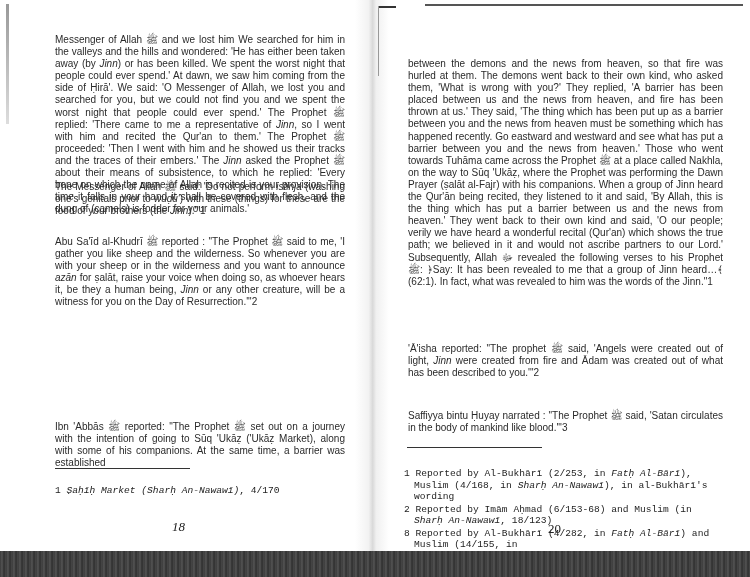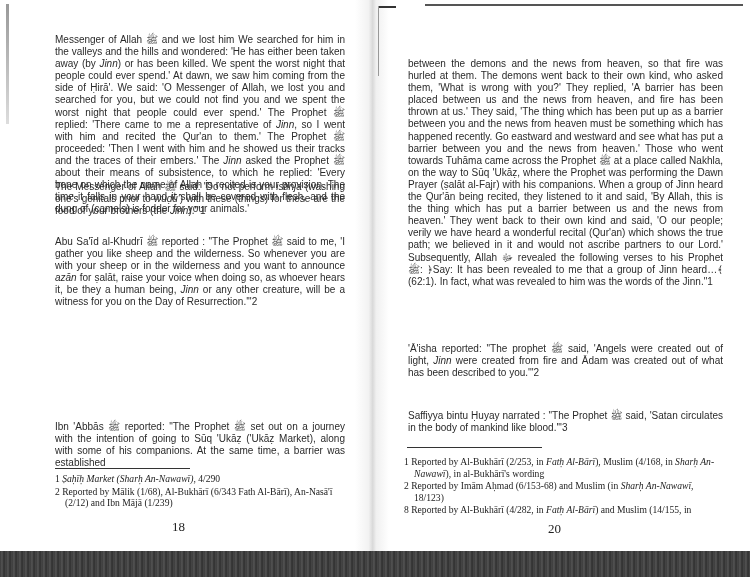--- a/index.html
+++ b/index.html
@@ -31,21 +31,21 @@
   }
   .text-block {
     position:absolute; font-size:10px; line-height:12.1px;
     text-align:justify; color:#2a2a2a;
   }
   .left-col { left:55px; width:290px; }
   .right-col { left:408px; width:315px; }
   i { font-style:italic; }
   .fn-rule { position:absolute; height:1px; background:#333; }
   .footnotes {
-    position:absolute; font-family:Liberation Serif, serif; font-size:9.6px; line-height:11.5px; color:#222;
+    position:absolute; font-family:Liberation Mono, monospace; font-size:9.6px; line-height:11.5px; color:#222;margin-top:12px;
   }
   .footnotes .fn { padding-left:10px; text-indent:-10px; margin:0 0 1px 0; }
   .page-num { position:absolute; font-family:"Liberation Serif", serif; font-size:13px; color:#222; }
   .bottom-band {
     position:absolute; left:0; top:551px; width:750px; height:26px;
     background:repeating-linear-gradient(90deg,#3a3a3a 0px,#555 2px,#2e2e2e 4px,#4a4a4a 6px);
   }
 </style>
 </head>
 <body>
@@ -58,24 +58,23 @@
 <div class="top-corner-v"></div>
 <div class="top-rule"></div>
 
 <div class="text-block left-col" style="top:34px;"><span>Messenger of Allah ﷺ and we lost him  We searched for him in the valleys and the hills and wondered: 'He has either been taken away (by </span><i>Jinn</i><span>) or has been killed.  We spent the worst night that people could ever spend.'  At dawn, we saw him coming from the side of Ḥirā'.  We said: 'O Messenger of Allah, we lost you and searched for you, but we could not find you and we spent the worst night that people could ever spend.'  The Prophet ﷺ replied: 'There came to me a representative of </span><i>Jinn</i><span>, so I went with him and recited the Qur'an to them.'  The Prophet ﷺ proceeded: 'Then I went with him and he showed us their tracks and the traces of their embers.'  The </span><i>Jinn</i><span> asked the Prophet ﷺ about their means of subsistence, to which he replied: 'Every bone on which the name of Allah is recited is your provision.  The time it falls in your hand it shall be covered with flesh, and the dung of (camels) is fodder for your animals.'</span></div>
 <div class="text-block left-col" style="top:181px;"><span>The Messenger of Allah ﷺ said: 'Do not perform </span><i>istinja</i><span> (washing one's genitals prior to </span><i>wuḍū'</i><span>) with these (things) for these are the food of your brothers (the </span><i>Jinn</i><span>).'"1</span></div>
 <div class="text-block left-col" style="top:236px;"><span>Abu Sa'īd al-Khudrī ﷺ reported : "The Prophet ﷺ said to me, 'I gather you like sheep and the wilderness. So whenever you are with your sheep or in the wilderness and you want to announce </span><i>azān</i><span> for ṣalāt, raise your voice when doing so, as whoever hears it, be they a human being, </span><i>Jinn</i><span> or any other creature, will be a witness for you on the Day of Resurrection.'"2</span></div>
 <div class="text-block left-col" style="top:421px;"><span>Ibn 'Abbās ﷺ reported: "The Prophet ﷺ set out on a journey with the intention of going to Sūq 'Ukāẓ ('Ukāẓ Market), along with some of his companions.   At the same time, a barrier was established</span></div>
 
 <div class="fn-rule" style="left:55px; top:468px; width:135px;"></div>
 <div class="footnotes" style="left:55px; top:473px; width:300px;">
-  <p class="fn"><span>1 </span><i>Ṣaḥīḥ Market (Sharḥ An-Nawawī)</i><span>, 4/290</span></p>
-  <p class="fn"><span>2 Reported by Mālik (1/68), Al-Bukhārī (6/343 Fath Al-Bārī), An-Nasā'ī (2/12) and Ibn Mājā (1/239)</span></p>
+  <p class="fn"><span>1 </span><i>Ṣaḥīḥ Market (Sharḥ An-Nawawī)</i><span>, 4/170</span></p>
 </div>
-<div class="page-num" style="left:172px; top:519px;">18</div>
+<div class="page-num" style="left:172px; top:519px;font-style:italic;">18</div>
 
 <div class="text-block right-col" style="top:58px;"><span>between the demons and the news from heaven, so that  fire was hurled at them.  The demons went back to their own kind, who asked them, 'What is wrong with you?' They replied, 'A barrier has been placed between us and the news from heaven, and fire has been thrown at us.'  They said, 'The thing which has been put up as a barrier between you and the news from heaven must be something which has happened recently.  Go eastward and westward and see what has put a barrier between you and the news from heaven.'  Those who went towards Tuhāma came across the Prophet ﷺ at a place called Nakhla, on the way to Sūq 'Ukāẓ, where the Prophet was performing the Dawn Prayer (ṣalāt al-Fajr) with his companions. When a group of Jinn heard the Qur'ān being recited, they listened to it and said, 'By Allah, this is the thing which has put a barrier between us and the news from heaven.'  They went back to their own kind and said, 'O our people; verily we have heard a wonderful recital (Qur'an) which shows the true path; we believed in it and would not ascribe partners to our Lord.'  Subsequently, Allah ﷻ revealed the following verses to his Prophet ﷺ: ﴿Say: It has been revealed to me that a group of Jinn heard…﴾ (62:1).  In fact, what was revealed to him was the words of the Jinn."1</span></div>
 <div class="text-block right-col" style="top:343px;"><span>'Ā'isha reported: "The prophet ﷺ said, 'Angels were created out of light, </span><i>Jinn</i><span> were created from fire and Ādam was created out of what has been described to you.'"2</span></div>
 <div class="text-block right-col" style="top:410px;"><span>Saffiyya bintu Ḥuyay narrated : "The Prophet ﷺ said, 'Satan circulates in the body of mankind like blood.'"3</span></div>
 
 <div class="fn-rule" style="left:407px; top:447px; width:135px;"></div>
 <div class="footnotes" style="left:404px; top:456px; width:320px;">
   <p class="fn"><span>1 Reported by Al-Bukhārī (2/253, in </span><i>Fatḥ Al-Bārī</i><span>), Muslim (4/168, in </span><i>Sharḥ An-Nawawī</i><span>), in al-Bukhārī's wording</span></p>
   <p class="fn"><span>2 Reported by Imām Aḥmad (6/153-68) and Muslim (in </span><i>Sharḥ An-Nawawī</i><span>, 18/123)</span></p>
   <p class="fn"><span>8 Reported by Al-Bukhārī (4/282, in </span><i>Fatḥ Al-Bārī</i><span>) and Muslim (14/155, in</span></p>

